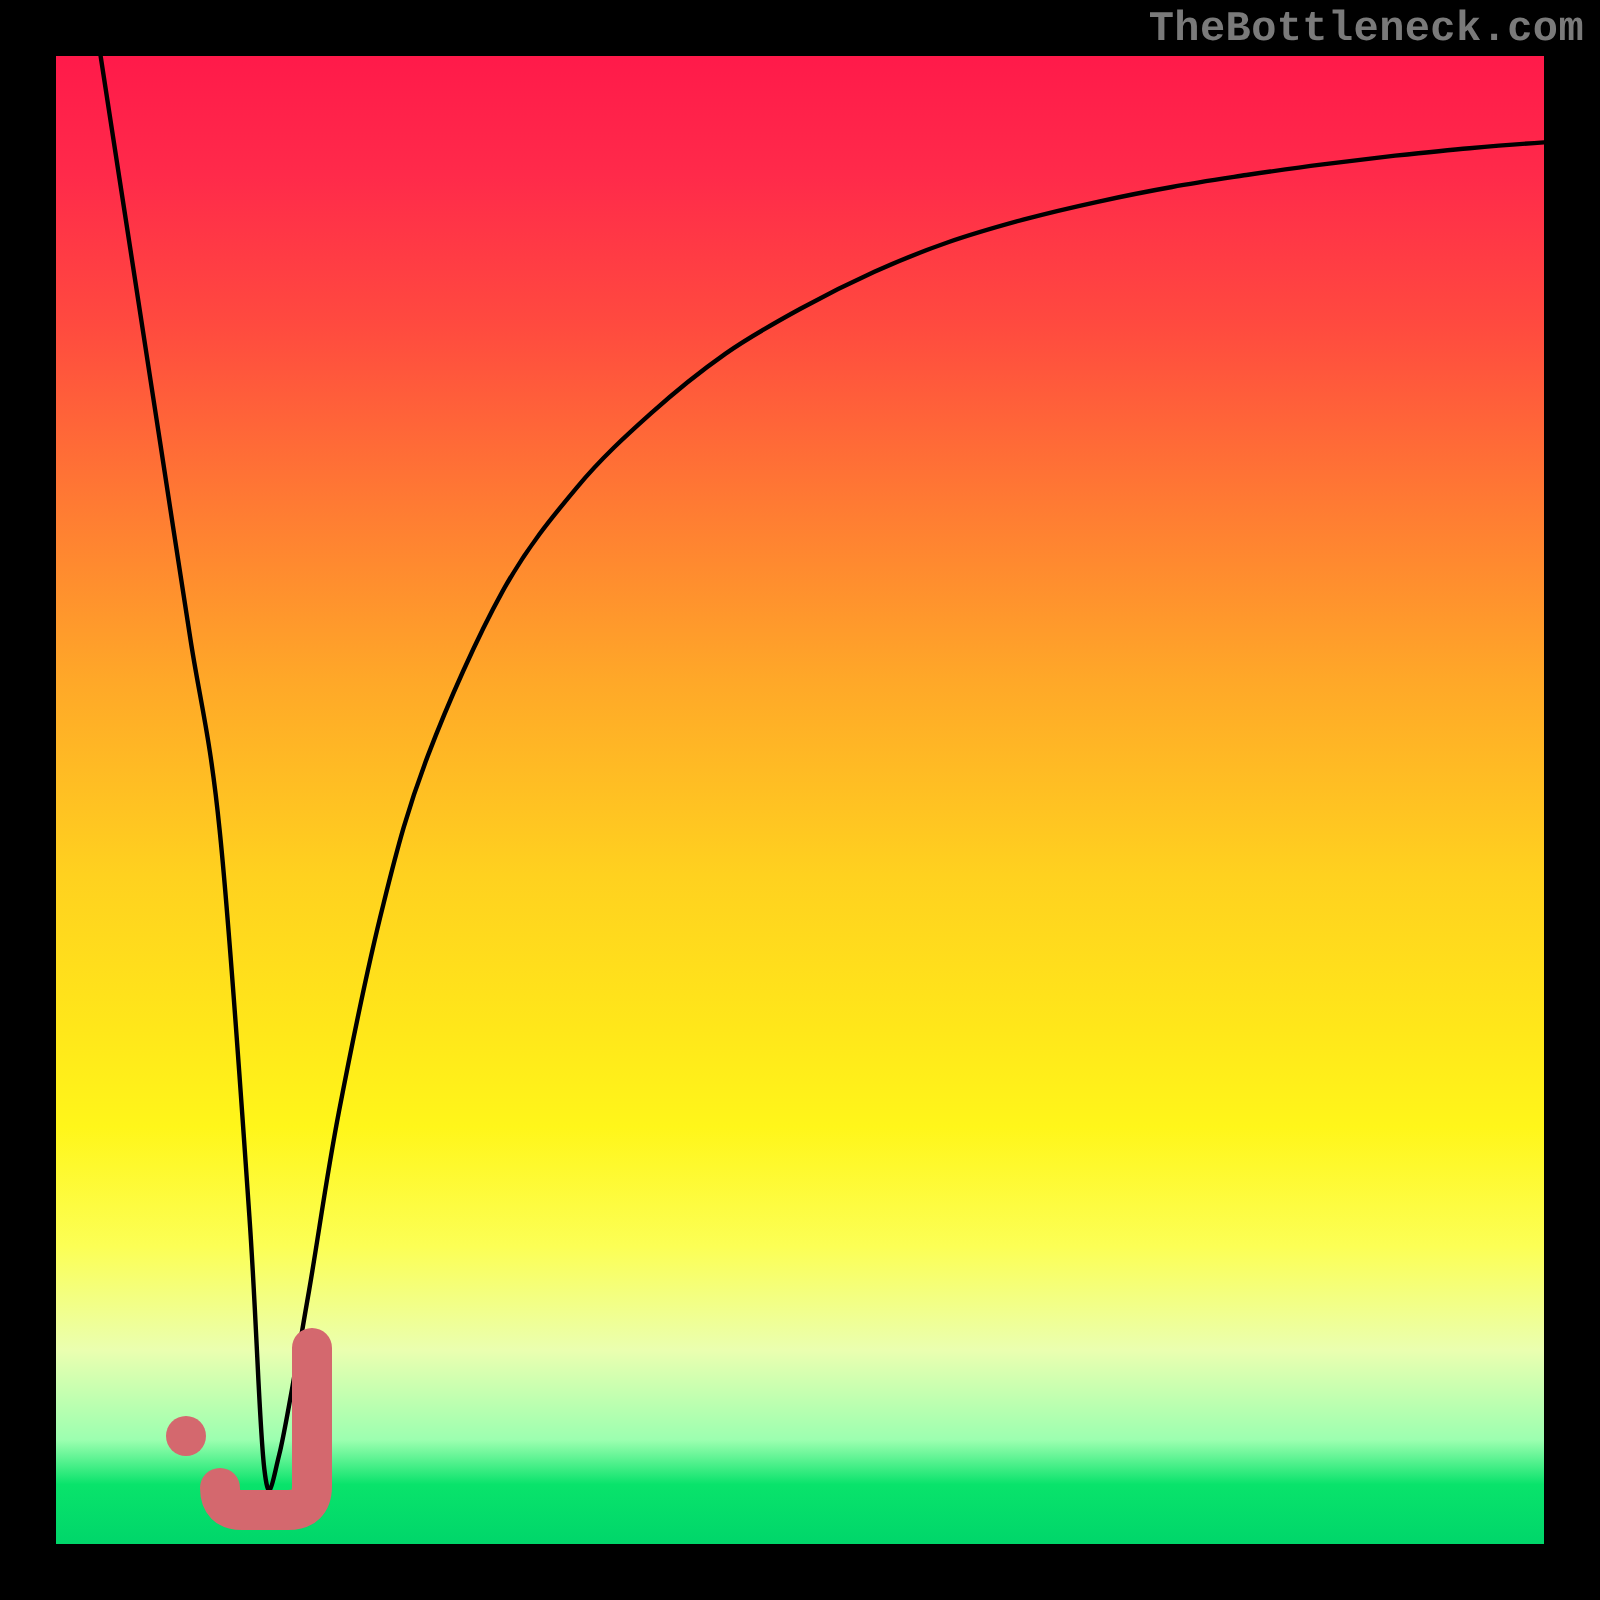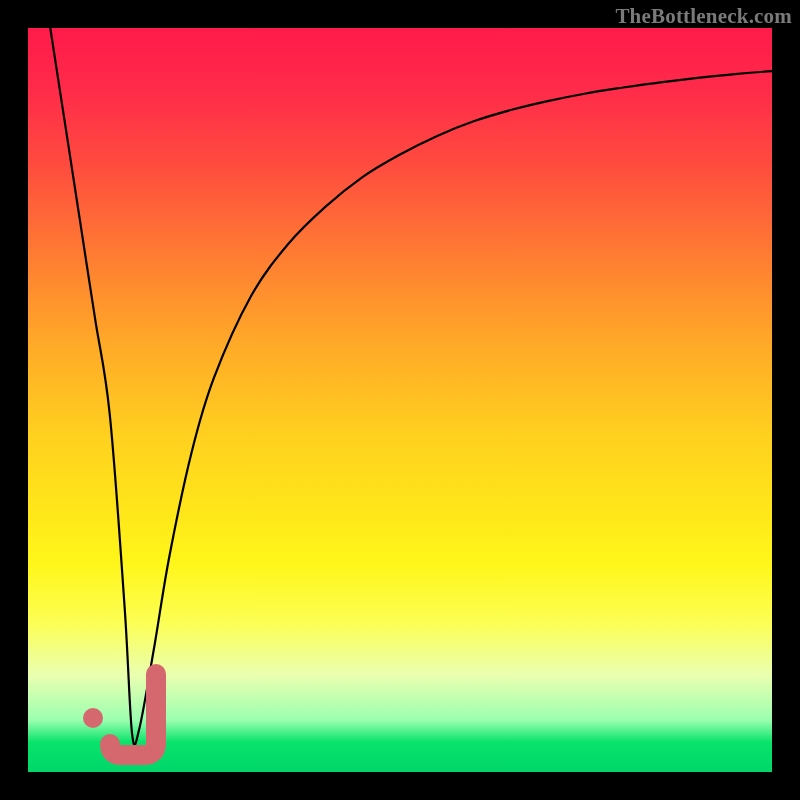--- a/index.html
+++ b/index.html
@@ -57,21 +57,21 @@
     stroke-linecap: round;
     stroke-linejoin: round;
   }
   .j-dot {
     fill: #d4686e;
   }
   .watermark {
     position: absolute;
     top: 4px;
     right: 8px;
-    font-family: Liberation Serif, serif;
+    font-family: Liberation Mono, monospace;
     font-size: 21px;
     font-weight: 600;
     color: #7a7a7a;
     letter-spacing: 0.2px;
     user-select: none;
   }
 </style>
 </head>
 <body>
 

